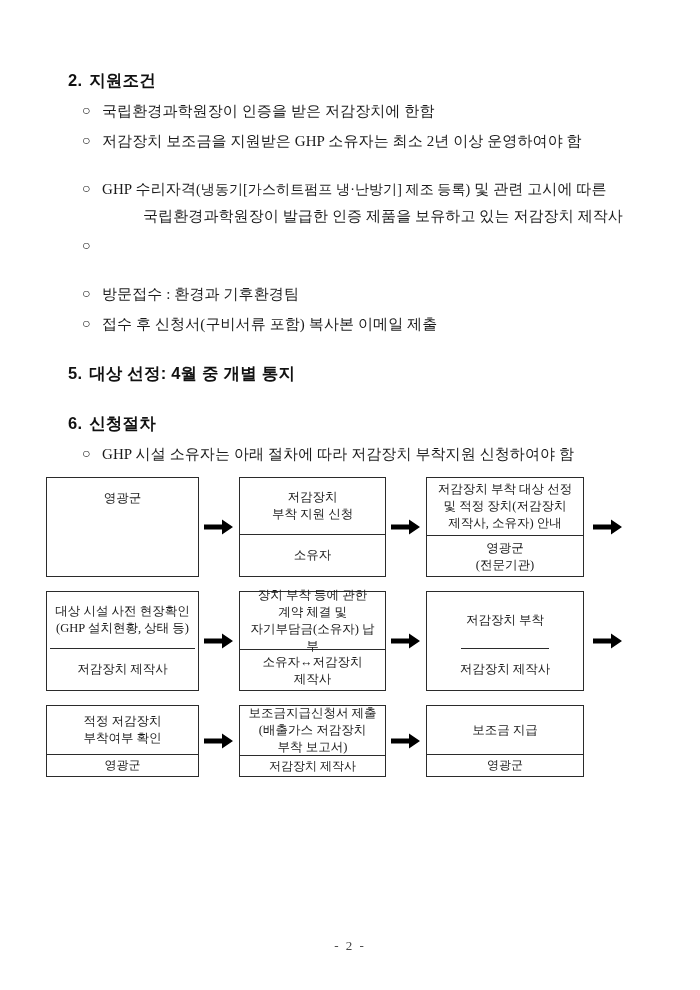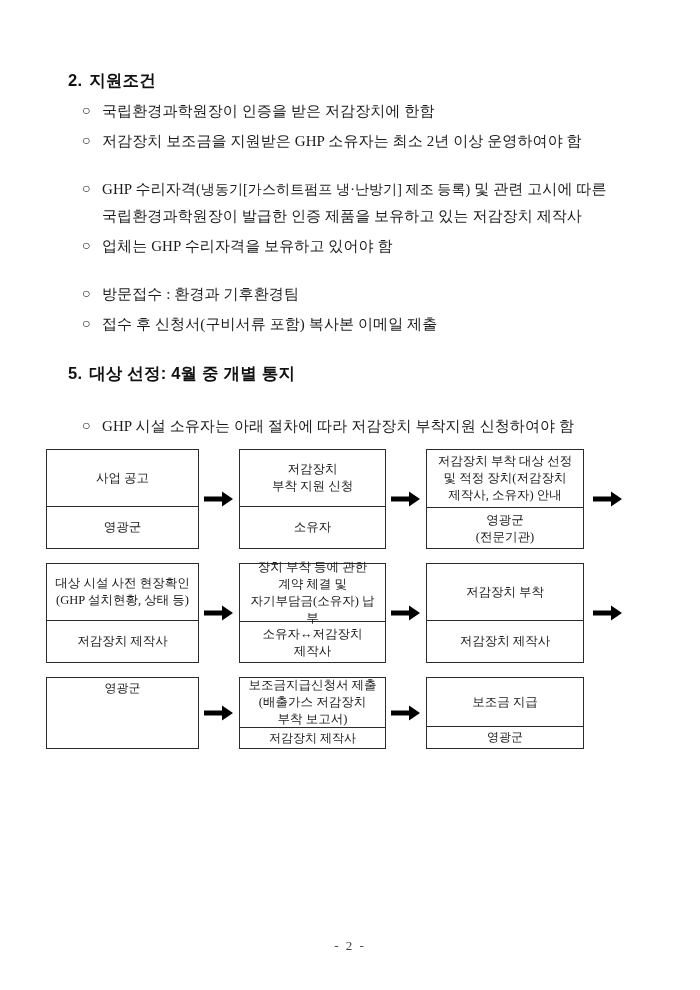--- a/index.html
+++ b/index.html
@@ -44,21 +44,21 @@
     width:20px;
     font-size:14px;
     line-height:26px;
     color:#1a1a1a;
   }
   .bullet .btext{
     flex:1 1 auto;
     letter-spacing:.1px;
   }
   .btext .small{ font-size:14px; }
-  .indent2{ display:block; }
+  .indent2{ display:block;margin-left:41px; }
   .gap-m{ height:18px; }
   .gap-l{ height:22px; }
 
   
   .flow{ margin:10px 0 0 8px; }
   .flow-row{
     display:flex;
     align-items:stretch;
     margin-bottom:14px;
   }
@@ -87,21 +87,21 @@
     justify-content:center;
     text-align:center;
     font-size:12.5px;
     line-height:17px;
     padding:4px 5px;
   }
   
   .r1 .fbox{ height:100px; }
   .r1 .top{ height:58px; }
   .r1 .bot{ height:41px; }
-  .r2 .fbox{ height:100px; }
+  .r2 .fbox{ height:100px;align-items:center; }
   .r2 .top{ height:58px; }
   .r2 .bot{ height:41px; }
   .r3 .fbox{ height:72px; }
   .r3 .top{ height:50px; }
   .r3 .bot{ height:21px; font-size:12px; }
 
   .w1{ width:153px; }
   .w2{ width:147px; }
   .w3{ width:158px; }
 
@@ -150,21 +150,21 @@
   <div class="gap-m"></div>
 
   <div class="section">
     <div class="bullets">
       <div class="bullet">
         <span class="mark">○</span>
         <span class="btext"><span>GHP 수리자격</span><span class="small">(냉동기[가스히트펌프 냉·난방기] 제조 등록)</span><span> 및 관련 고시에 따른</span><span class="indent2">국립환경과학원장이 발급한 인증 제품을 보유하고 있는 저감장치 제작사</span></span>
       </div>
       <div class="bullet">
         <span class="mark">○</span>
-        <span class="btext"><span class="indent2">업체는 GHP 수리자격을 보유하고 있어야 함</span></span>
+        <span class="btext"></span>
       </div>
     </div>
   </div>
 
   <div class="gap-m"></div>
 
   <div class="section">
     <div class="bullets">
       <div class="bullet">
         <span class="mark">○</span>
@@ -181,33 +181,35 @@
 
   <div class="section">
     <div class="sec-head">
       <span class="num">5.</span><span>대상 선정: 4월 중 개별 통지</span>
     </div>
   </div>
 
   <div class="gap-l"></div>
 
   <div class="section">
+    <div class="sec-head">
+      <span class="num">6.</span><span>신청절차</span>
+    </div>
     <div class="bullets">
       <div class="bullet">
         <span class="mark">○</span>
         <span class="btext">GHP 시설 소유자는 아래 절차에 따라 저감장치 부착지원 신청하여야 함</span>
       </div>
     </div>
   </div>
 
   <div class="flow">
 
     <div class="flow-row r1">
       <div class="fbox w1">
-        <div class="top">사업 공고</div>
         <div class="bot">영광군</div>
       </div>
       <div class="arrow">
         <svg width="30" height="16" viewBox="0 0 30 16">
             <path d="M0 5.5 L18 5.5 L18 0.5 L29 8 L18 15.5 L18 10.5 L0 10.5 Z" fill="#000"></path>
           </svg>
       </div>
       <div class="fbox w2">
         <div class="top">저감장치<br>부착 지원 신청</div>
         <div class="bot">소유자</div>
@@ -253,20 +255,21 @@
       </div>
       <div class="arrow tail">
         <svg width="30" height="16" viewBox="0 0 30 16">
             <path d="M0 5.5 L18 5.5 L18 0.5 L29 8 L18 15.5 L18 10.5 L0 10.5 Z" fill="#000"></path>
           </svg>
       </div>
     </div>
 
     <div class="flow-row r3">
       <div class="fbox w1">
+        <div class="top">적정 저감장치<br>부착여부 확인</div>
         <div class="bot">영광군</div>
       </div>
       <div class="arrow">
         <svg width="30" height="16" viewBox="0 0 30 16">
             <path d="M0 5.5 L18 5.5 L18 0.5 L29 8 L18 15.5 L18 10.5 L0 10.5 Z" fill="#000"></path>
           </svg>
       </div>
       <div class="fbox w2">
         <div class="top">보조금지급신청서 제출<br>(배출가스 저감장치<br>부착 보고서)</div>
         <div class="bot">저감장치 제작사</div>

